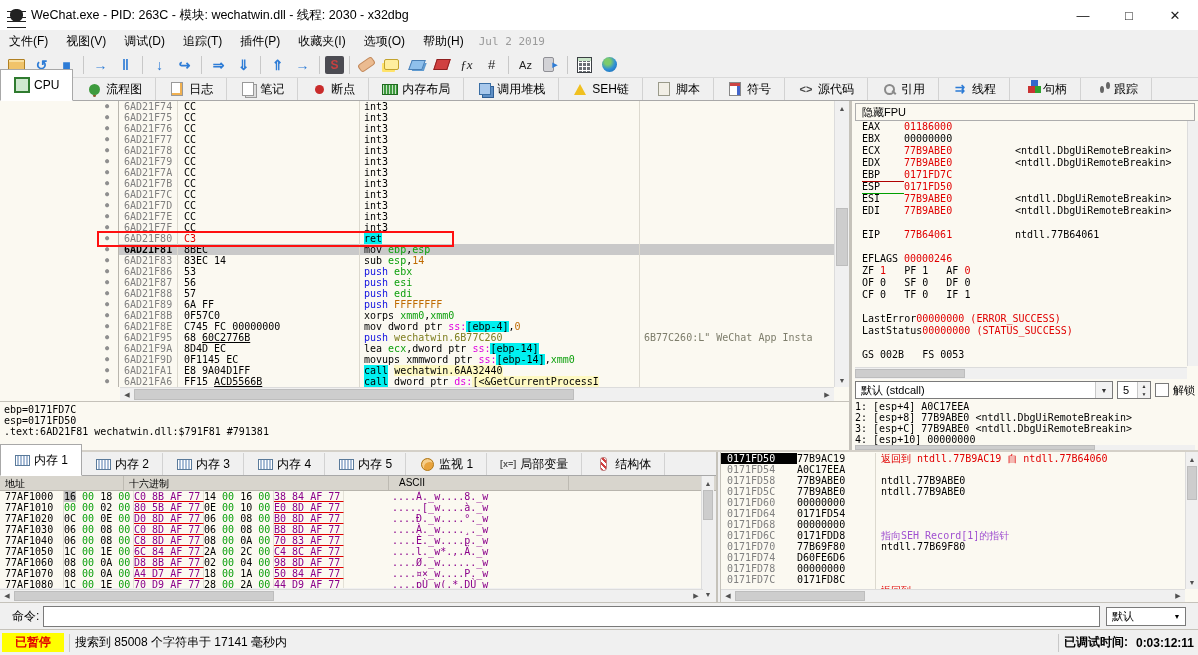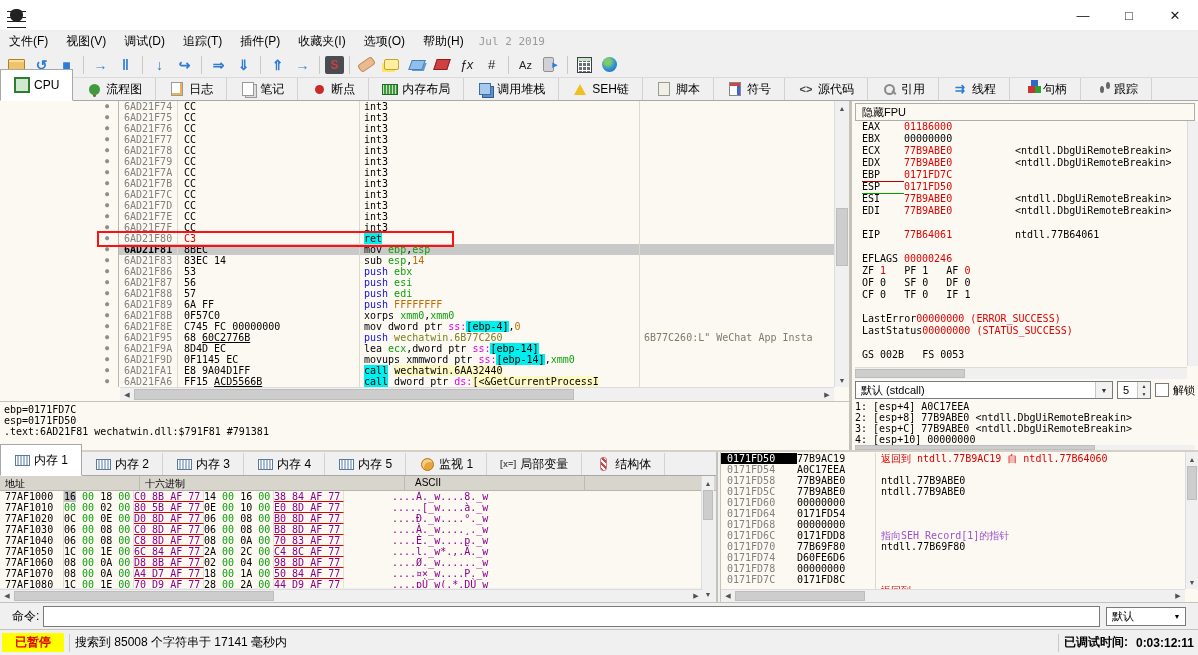--- a/index.html
+++ b/index.html
@@ -21,21 +21,21 @@
   
   .toolbar{position:absolute;left:0;top:52px;width:1198px;height:26px;display:flex;align-items:center;background:#F0F0F0;border-bottom:1px solid #DADADA;padding-left:4px;box-sizing:border-box}
   .tbi{width:23px;height:21px;display:inline-flex;align-items:center;justify-content:center;font-size:14px;margin:0 1px;position:relative}
   .tb-sep{width:1px;height:18px;background:#C8C8C8;margin:0 4px}
   .i-open-file-icon::before{content:"";width:15px;height:10px;background:#F0C36A;border:1px solid #B08023;border-radius:1px;box-shadow:inset 0 2px 0 #F8DFA0}
   .i-scylla-icon{background:#4B4B52;color:#C84040;font-weight:bold;font-size:12px;width:19px;height:18px;border-radius:2px}
   .i-patch-icon::before{content:"";width:15px;height:7px;background:#EBBB90;border:1px solid #C2885A;border-radius:3px;transform:rotate(-35deg)}
   .i-comments-icon::before{content:"";width:13px;height:9px;background:#FFEF9E;border:1px solid #C3A32E;border-radius:2px;box-shadow:-3px 3px 0 -1px #FFE36A}
   .i-labels-icon::before{content:"";width:12px;height:8px;background:#8FC0EC;border:1px solid #4A7FB5;transform:skewX(-20deg);box-shadow:3px 2px 0 -1px #5E9AD0}
   .i-bookmarks-icon::before{content:"";width:12px;height:9px;background:#D04040;border:1px solid #8E1F1F;transform:skewX(-18deg)}
-  .i-functions-icon{font-style:italic;font-family:Liberation Sans, sans-serif;font-size:13px;color:#222}
+  .i-functions-icon{font-style:italic;font-family:Liberation Serif, serif;font-size:13px;color:#222}
   .i-hash-icon{color:#222;font-size:13px}
   .i-strings-icon{font-size:11px;color:#222;letter-spacing:0}
   .i-detach-icon::before{content:"";width:9px;height:13px;background:#D2D2D6;border:1px solid #8F8F95;border-radius:2px}
   .i-detach-icon::after{content:"▸";color:#2E7CD6;font-size:11px;margin-left:-2px}
   .i-calculator-icon::before{content:"";width:13px;height:14px;background:#6B6F75;border:1px solid #3C3F44;background-image:linear-gradient(#C9E6C9 0 3px,transparent 3px),linear-gradient(90deg,#FFF 1px,transparent 1px),linear-gradient(#FFF 1px,transparent 1px);background-size:100% 100%,4px 100%,100% 4px}
   .i-globe-icon::before{content:"";width:15px;height:15px;border-radius:50%;background:radial-gradient(circle at 38% 32%,#7CCB6C 22%,#2E8FD8 55%,#1763A8)}
   
   .tabbar{position:absolute;left:0;top:78px;width:1198px;height:23px;display:flex;align-items:flex-end;background:#F0F0F0;border-bottom:1px solid #A8A8A8;box-sizing:border-box}
   .tab{height:22px;display:flex;align-items:center;padding:0 13px;border-right:1px solid #D2D2D2;box-sizing:border-box;white-space:nowrap}
   .tab.active{background:#FFF;border:1px solid #A8A8A8;border-bottom:1px solid #FFF;margin-bottom:-1px;height:32px}
@@ -112,21 +112,21 @@
   .chk{width:12px;height:12px;border:1px solid #7A7A7A;background:#FFF;flex:none}
   .chklabel{font-size:11px}
   .arglist{position:absolute;left:3px;top:300px;right:3px;height:44px;font-size:10px;line-height:11px;white-space:pre;overflow:hidden}
   #args-hsb{left:3px;right:3px;top:344px;height:5px;border:none}
   
   #bottomsplit{position:absolute;left:0;top:450px;width:1198px;height:2px;background:#D4D0C8}
   #dumpwrap{left:0;top:452px;width:718px;height:150px;border-right:2px solid #C5C2BA;box-sizing:border-box;background:#F0F0F0}
   .btabs{position:absolute;left:0;top:0;height:24px;display:flex;align-items:flex-end;width:100%;border-bottom:1px solid #A8A8A8;box-sizing:border-box;background:#F0F0F0}
   .dumphdr{position:absolute;left:0;top:24px;width:100%;height:15px;background:#D8D5CD;font-size:10px;display:flex;border-bottom:1px solid #B8B5AD;box-sizing:border-box}
   .dumphdr span{display:inline-block;border-right:1px solid #BDBAB2;padding:1px 0 0 5px;box-sizing:border-box}
-  .hd-addr{width:140px}.hd-hex{width:265px}.hd-gap{width:3px;border-right:none !important}
+  .hd-addr{width:124px}.hd-hex{width:265px}.hd-gap{width:3px;border-right:none !important}
   .hd-ascii{width:175px;margin-left:0}
   .hd-rest{flex:1;border-right:none !important}
   .dumprows{position:absolute;left:0;top:39px;width:703px;height:97px;background:#FBF9F1;overflow:hidden;font-size:10px;line-height:11px;white-space:pre}
   .dumprow{display:flex;height:11px}
   .d-addr{width:64px;flex:none;padding-left:5px;box-sizing:border-box;border-right:1px solid #DCD9CF}
   .dg{flex:none;width:70px;text-align:left;border-right:1px solid #E4E1D7;box-sizing:border-box}
   .dg.pg{border-bottom:1px solid #E00000}
   .dg .b0{color:#0DA00D}.dg .bk{color:#000}.dg.pg .bp{color:#8B008B}
   .selb{background:#C0C0C0}
   .d-ascii{margin-left:48px;color:#8B008B}
@@ -153,20 +153,21 @@
   .st-sep{width:1px;height:18px;background:#C8C8C8;margin:0 5px}
   .st-msg{font-size:12px}
   .st-right{margin-left:auto;display:flex;align-items:center;margin-right:4px}
   .st-time{font-size:12px;font-weight:bold}
 </style>
 </head>
 <body>
 
 <div class="titlebar">
   <span class="bug"></span>
+  <span class="title-text">WeChat.exe - PID: 263C - 模块: wechatwin.dll - 线程: 2030 - x32dbg</span>
   <div class="win-controls">
     <span class="win-btn">—</span>
     <span class="win-btn">□</span>
     <span class="win-btn">✕</span>
   </div>
 </div>
 
 <div class="menubar">
 
 <span class="menu-item">文件(F)</span>

